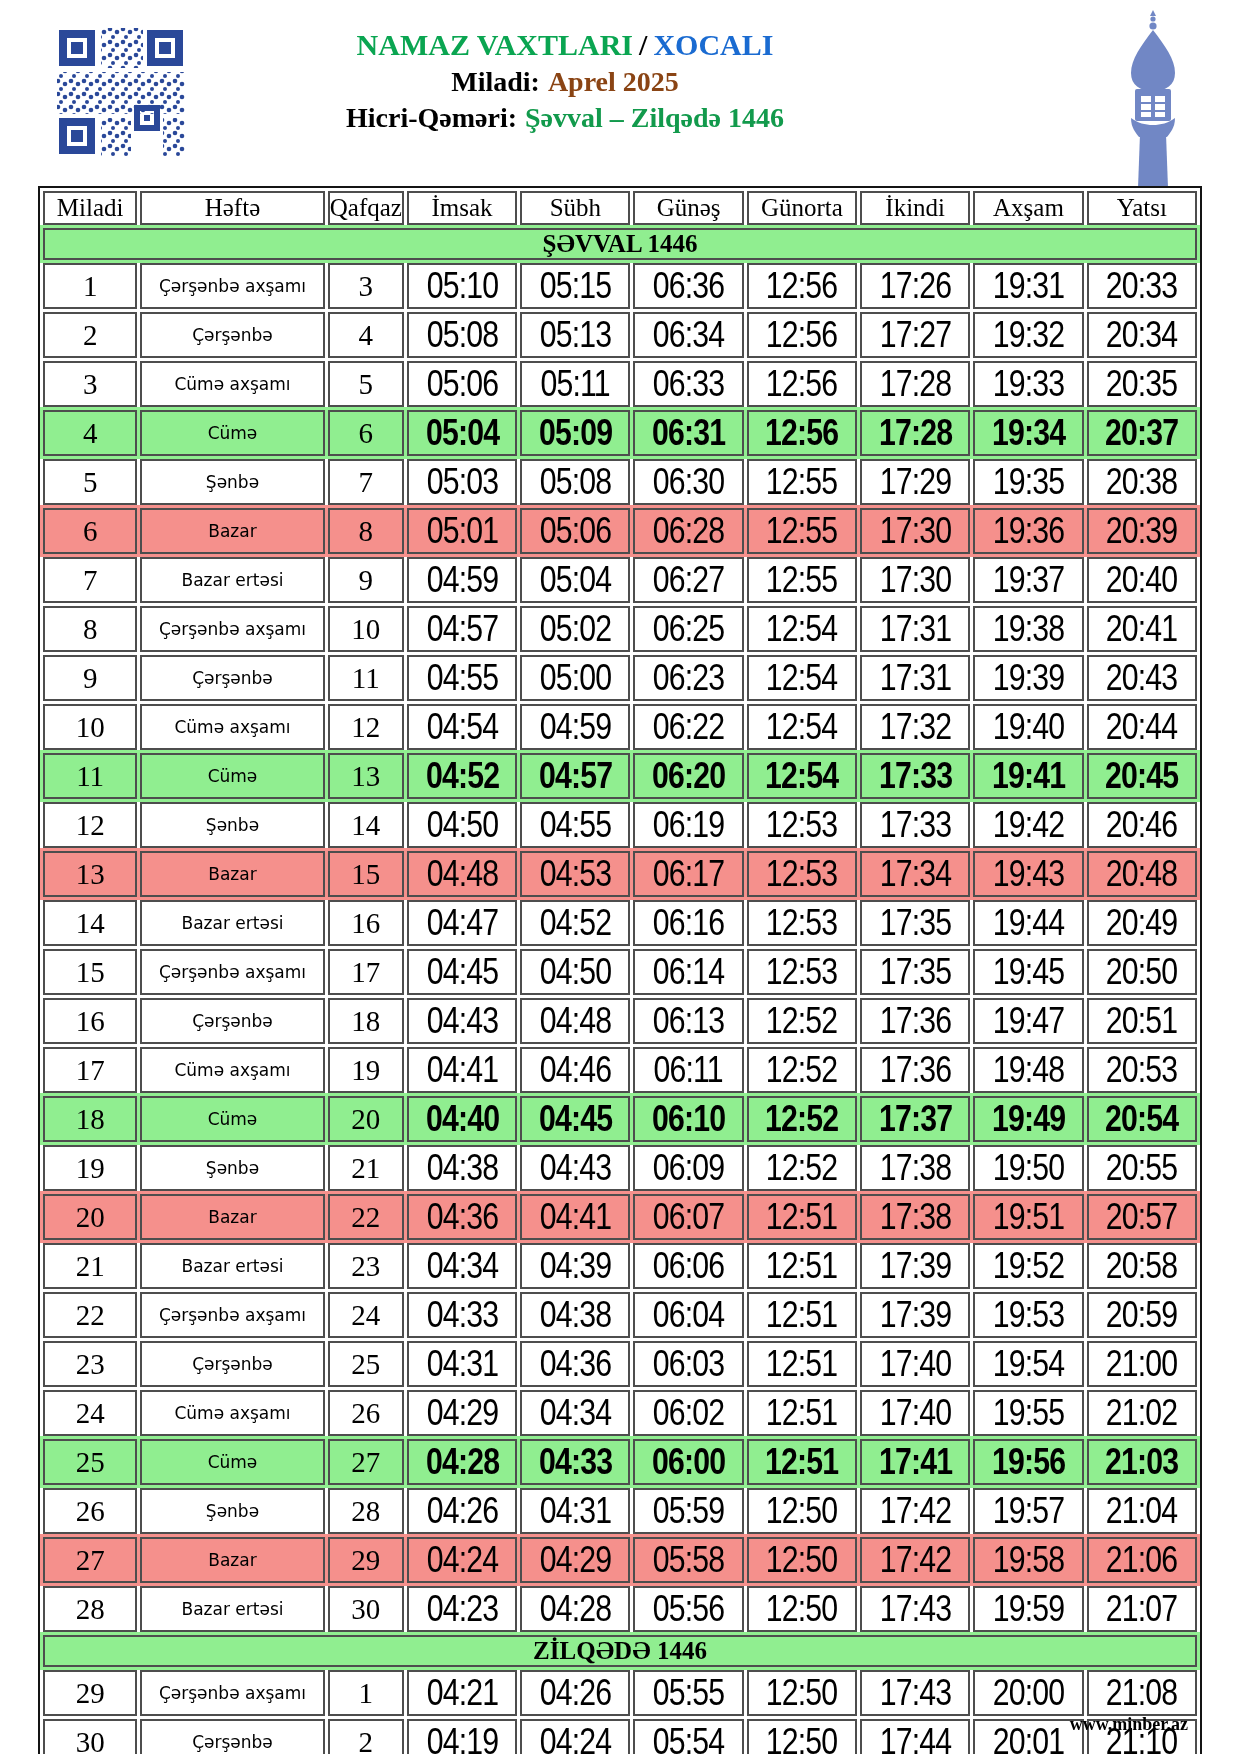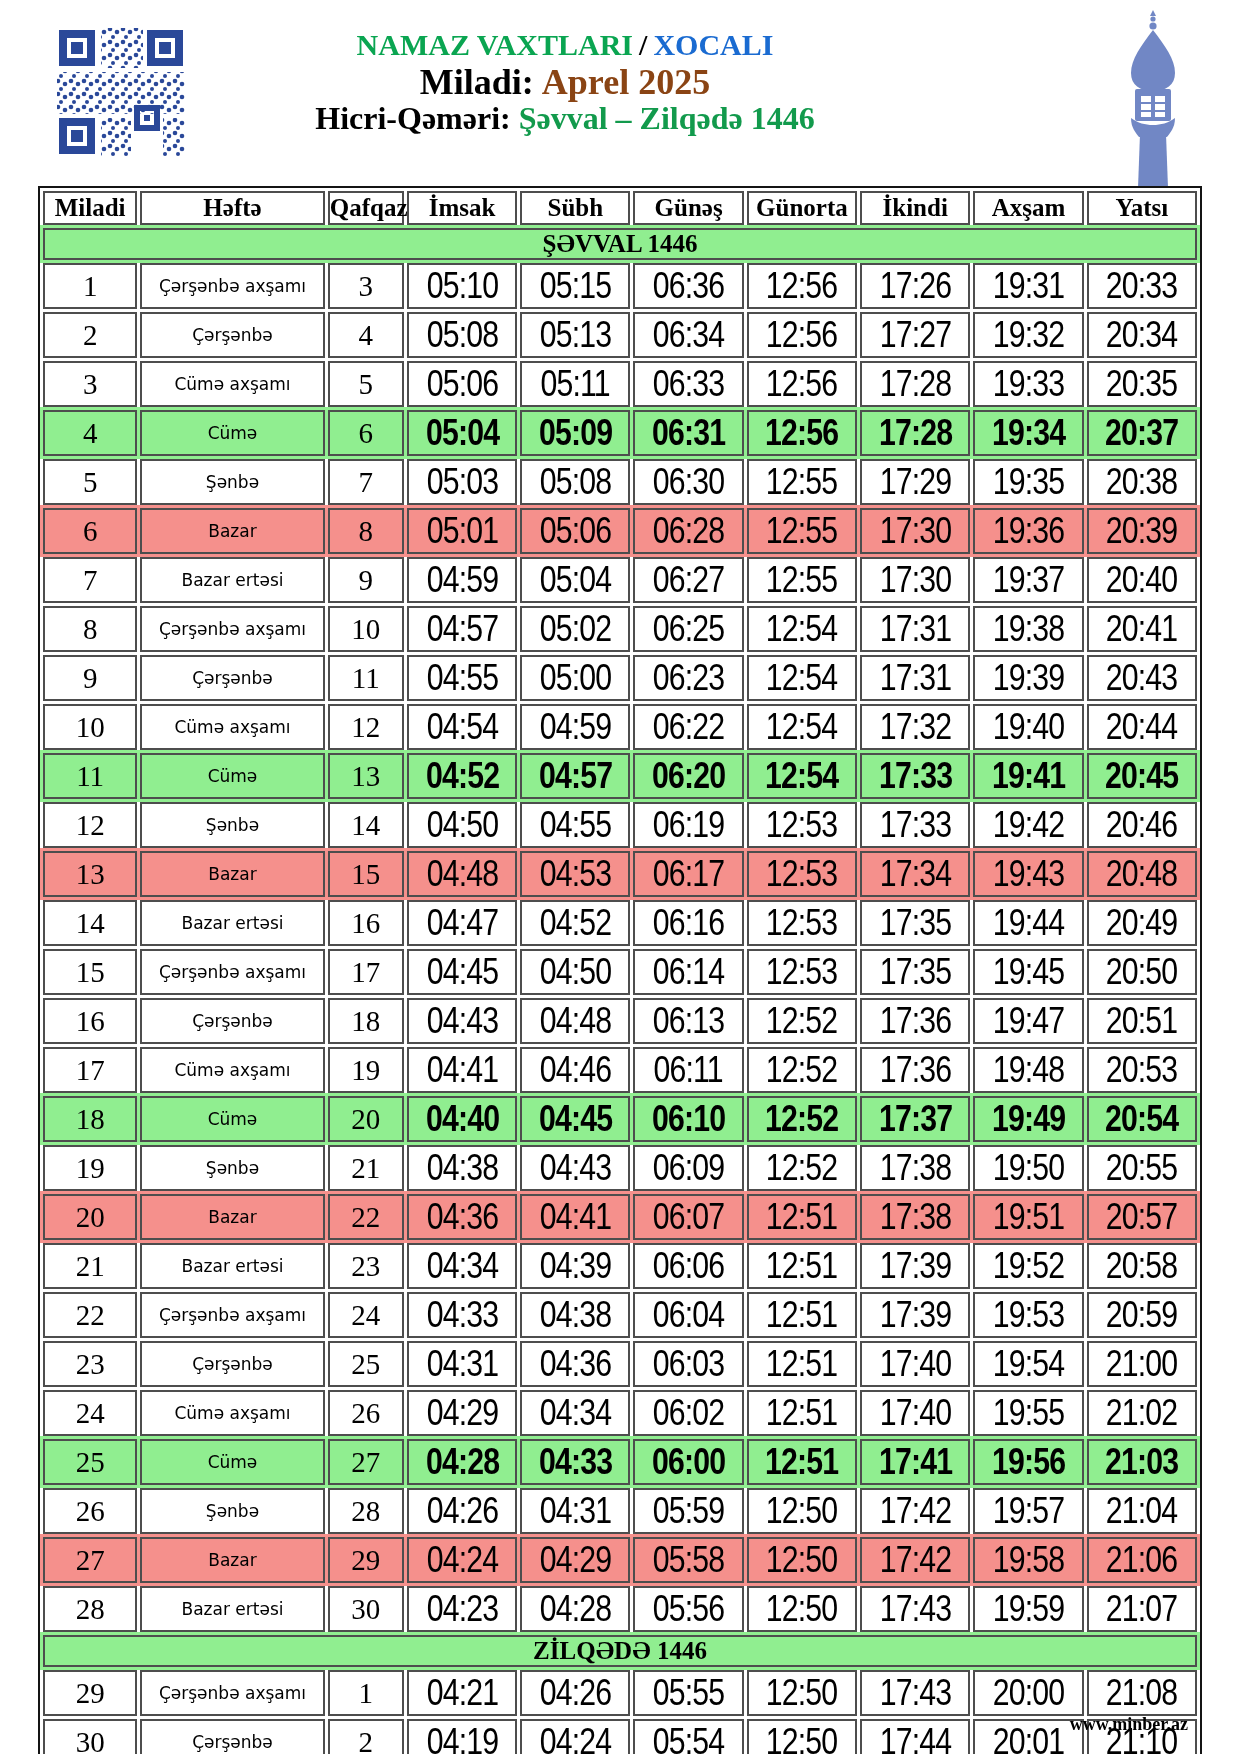--- a/index.html
+++ b/index.html
@@ -9,32 +9,32 @@
   }
   
   .qr{position:absolute;left:55px;top:26px;}
   .minaret{position:absolute;left:1120px;top:10px;}
   .titles{position:absolute;left:185px;top:26px;width:760px;text-align:center;font-weight:bold;}
   .t1{font-size:28px;line-height:36px;color:var(--org_green);}
   .t2{font-size:30px;line-height:38px;}
   .t2 .green{color:var(--title_green);}
   .t2 .sep{color:#000;margin:0 6px;}
   .t2 .blue{color:var(--city_blue);}
-  .t3{font-size:36px;line-height:36px;color:#000;}
+  .t3{font-size:28px;line-height:36px;color:#000;}
   .t3 .brown{color:var(--month_brown);margin-left:8px;}
-  .t4{font-size:32px;line-height:36px;color:#000;}
+  .t4{font-size:28px;line-height:36px;color:#000;}
   .t4 .green{color:var(--hicri_green);margin-left:8px;}
   
   table.prayer{
     position:absolute;left:38px;top:186px;width:1164px;
     table-layout:fixed;border-collapse:separate;border-spacing:3px;
     border:2px solid #141414;background:#fff;
   }
   th,td{box-sizing:border-box;border:2px solid #4d4d4d;text-align:center;vertical-align:middle;padding:0;background:#fff;}
-  th{height:28px;line-height:30px;font-size:25px;font-weight:bold;font-family:"Liberation Serif",serif;margin-left:29px;}
+  th{height:28px;line-height:30px;font-size:25px;font-weight:normal;font-family:"Liberation Serif",serif;margin-left:29px;}
   tr.section-row td{
     height:20px;line-height:28px;font-size:25px;font-weight:bold;
     background:var(--section_bg);box-shadow:0 0 0 3px var(--section_bg);
   }
   tr.data-row td{height:44px;}
   td.c-miladi,td.c-hicri{font-size:29px;font-family:"Liberation Serif",serif;}
   td.c-weekday{font-size:17px;font-family:"DejaVu Sans",sans-serif;margin-top:32px;}
   td.c-time{font-family:"Liberation Sans",sans-serif;font-size:36px;}
   td.c-time .t{display:inline-block;transform:scaleX(.84);letter-spacing:-1px;white-space:nowrap;}
   tr.hl-friday td{background:var(--friday_bg);box-shadow:0 0 0 3px var(--friday_bg);}

